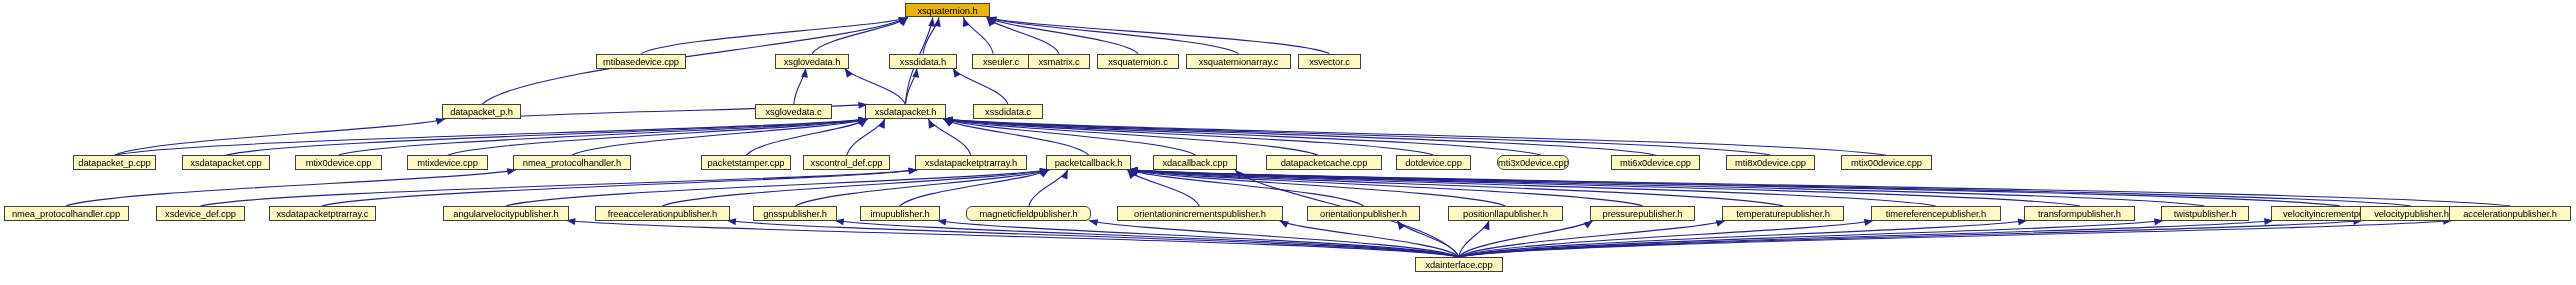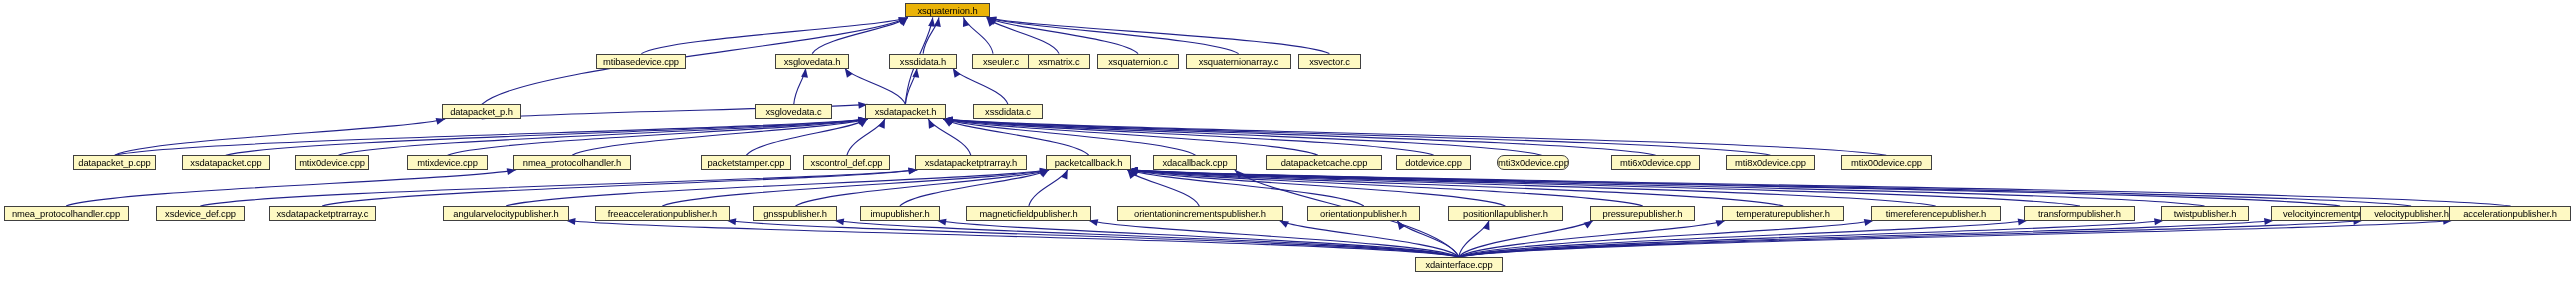--- a/index.html
+++ b/index.html
@@ -194,42 +194,42 @@
       <div class="node" style="left: 1028px; top: 54px; width: 62px;">xsmatrix.c</div>
       <div class="node" style="left: 1097px; top: 54px; width: 82px;">xsquaternion.c</div>
       <div class="node" style="left: 1186px; top: 54px; width: 105px;">xsquaternionarray.c</div>
       <div class="node" style="left: 1298px; top: 54px; width: 63px;">xsvector.c</div>
       <div class="node" style="left: 442px; top: 104px; width: 79px;">datapacket_p.h</div>
       <div class="node" style="left: 755px; top: 104px; width: 77px;">xsglovedata.c</div>
       <div class="node" style="left: 865px; top: 104px; width: 81px;">xsdatapacket.h</div>
       <div class="node" style="left: 973px; top: 104px; width: 70px;">xssdidata.c</div>
       <div class="node" style="left: 73px; top: 155px; width: 83px;">datapacket_p.cpp</div>
       <div class="node" style="left: 182px; top: 155px; width: 88px;">xsdatapacket.cpp</div>
-      <div class="node" style="left: 295px; top: 155px; width: 74px;">mtix0device.cpp</div>
+      <div class="node" style="left: 295px; top: 155px; width: 87px;">mtix0device.cpp</div>
       <div class="node" style="left: 407px; top: 155px; width: 81px;">mtixdevice.cpp</div>
       <div class="node" style="left: 513px; top: 155px; width: 118px;">nmea_protocolhandler.h</div>
       <div class="node" style="left: 701px; top: 155px; width: 90px;">packetstamper.cpp</div>
       <div class="node" style="left: 803px; top: 155px; width: 87px;">xscontrol_def.cpp</div>
       <div class="node" style="left: 915px; top: 155px; width: 112px;">xsdatapacketptrarray.h</div>
       <div class="node" style="left: 1046px; top: 155px; width: 85px;">packetcallback.h</div>
       <div class="node" style="left: 1153px; top: 155px; width: 84px;">xdacallback.cpp</div>
       <div class="node" style="left: 1266px; top: 155px; width: 116px;">datapacketcache.cpp</div>
       <div class="node" style="left: 1396px; top: 155px; width: 75px;">dotdevice.cpp</div>
       <div class="node" style="left: 1497px; top: 155px; width: 72px; border-radius: 7px;">mti3x0device.cpp</div>
       <div class="node" style="left: 1611px; top: 155px; width: 89px;">mti6x0device.cpp</div>
       <div class="node" style="left: 1726px; top: 155px; width: 89px;">mti8x0device.cpp</div>
       <div class="node" style="left: 1841px; top: 155px; width: 91px;">mtix00device.cpp</div>
       <div class="node" style="left: 3.5px; top: 206px; width: 125px;">nmea_protocolhandler.cpp</div>
       <div class="node" style="left: 156px; top: 206px; width: 89px;">xsdevice_def.cpp</div>
       <div class="node" style="left: 269px; top: 206px; width: 107px;">xsdatapacketptrarray.c</div>
       <div class="node" style="left: 443px; top: 206px; width: 126px;">angularvelocitypublisher.h</div>
       <div class="node" style="left: 595px; top: 206px; width: 135px;">freeaccelerationpublisher.h</div>
       <div class="node" style="left: 753px; top: 206px; width: 84px;">gnsspublisher.h</div>
       <div class="node" style="left: 860px; top: 206px; width: 80px;">imupublisher.h</div>
-      <div class="node" style="left: 966px; top: 206px; width: 125px;">magneticfieldpublisher.h</div>
+      <div class="node" style="left: 966px; top: 206px; width: 125px; border-radius: 6px;">magneticfieldpublisher.h</div>
       <div class="node" style="left: 1117px; top: 206px; width: 166px;">orientationincrementspublisher.h</div>
       <div class="node" style="left: 1307px; top: 206px; width: 113px;">orientationpublisher.h</div>
       <div class="node" style="left: 1448px; top: 206px; width: 115px; text-align: center;">positionllapublisher.h</div>
       <div class="node" style="left: 1590px; top: 206px; width: 105px;">pressurepublisher.h</div>
       <div class="node" style="left: 1722px; top: 206px; width: 122px;">temperaturepublisher.h</div>
       <div class="node" style="left: 1871px; top: 206px; width: 130px;">timereferencepublisher.h</div>
       <div class="node" style="left: 2024px; top: 206px; width: 111px;">transformpublisher.h</div>
       <div class="node" style="left: 2161px; top: 206px; width: 88px;">twistpublisher.h</div>
       <div class="node" style="left: 2271px; top: 206px; width: 139px;">velocityincrementpublisher.h</div>
       <div class="node" style="left: 2360px; top: 206px; width: 103px;">velocitypublisher.h</div>

